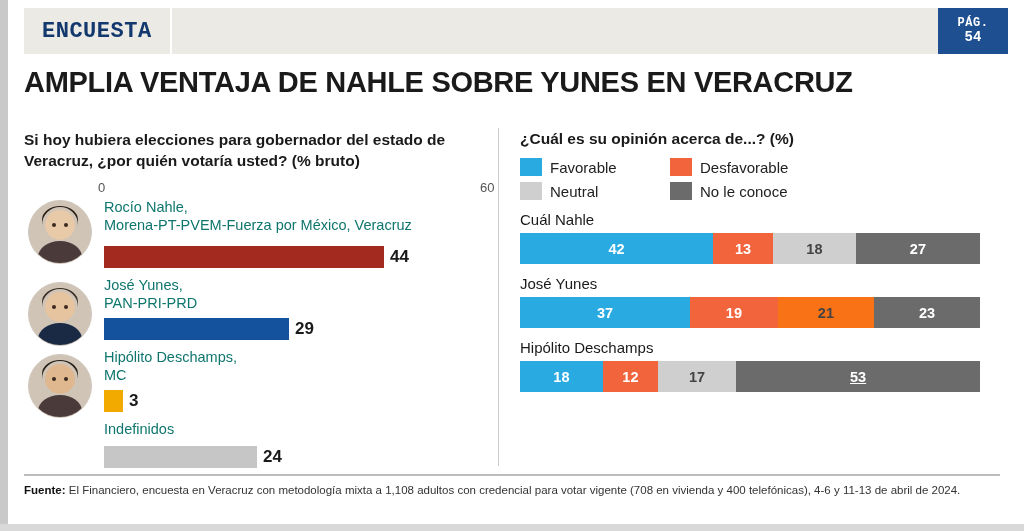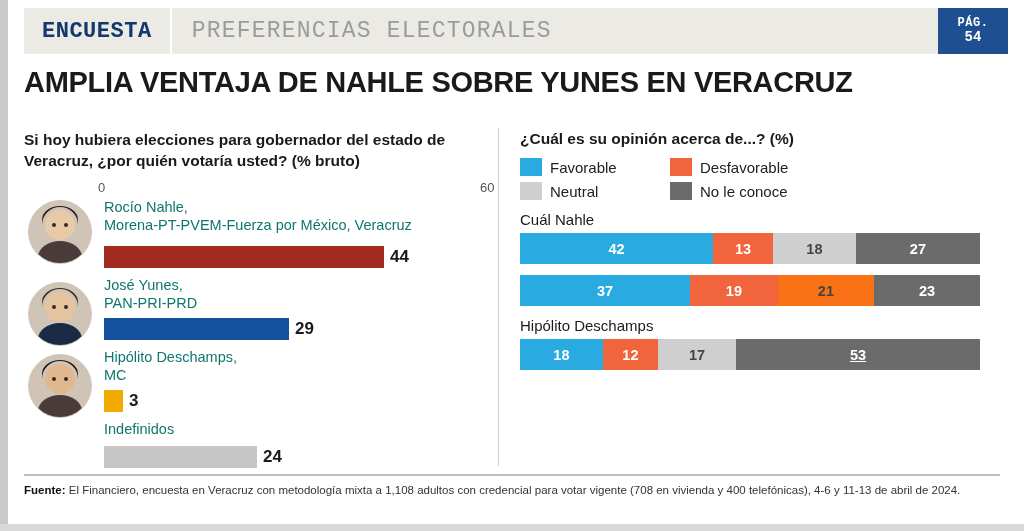--- a/index.html
+++ b/index.html
@@ -248,21 +248,20 @@
 </style>
 </head>
 <body>
 
 <div id="page">
 
   <div class="edge-left"></div>
 
   <div class="header">
     <div class="header-tag">ENCUESTA</div>
-    <div class="header-sub">PREFERENCIAS ELECTORALES</div>
     <div class="pagebox">
       <span class="p1">PÁG.</span>
       <span class="p2">54</span>
     </div>
   </div>
 
   <div class="main-title">AMPLIA VENTAJA DE NAHLE SOBRE YUNES EN VERACRUZ</div>
 
   <div class="vdiv"></div>
 
@@ -359,20 +358,21 @@
         <div class="opinion-block">
           <div class="opinion-name">Cuál Nahle</div>
           <div class="stack">
             <div class="seg" style="flex: 42 0 0px; background: rgb(41, 171, 226); color: rgb(255, 255, 255);">42</div>
             <div class="seg" style="flex: 13 0 0px; background: rgb(242, 100, 60); color: rgb(255, 255, 255);">13</div>
             <div class="seg" style="flex: 18 0 0px; background: rgb(207, 207, 207); color: rgb(68, 68, 68);">18</div>
             <div class="seg" style="flex: 27 0 0px; background: rgb(107, 107, 107); color: rgb(255, 255, 255);">27</div>
           </div>
         </div>
         <div class="opinion-block">
+          <div class="opinion-name">José Yunes</div>
           <div class="stack">
             <div class="seg" style="flex: 37 0 0px; background: rgb(41, 171, 226); color: rgb(255, 255, 255);">37</div>
             <div class="seg" style="flex: 19 0 0px; background: rgb(242, 100, 60); color: rgb(255, 255, 255);">19</div>
             <div class="seg" style="flex: 21 0 0px; background: #f97316; color: rgb(68, 68, 68);">21</div>
             <div class="seg" style="flex: 23 0 0px; background: rgb(107, 107, 107); color: rgb(255, 255, 255);">23</div>
           </div>
         </div>
         <div class="opinion-block">
           <div class="opinion-name">Hipólito Deschamps</div>
           <div class="stack">

